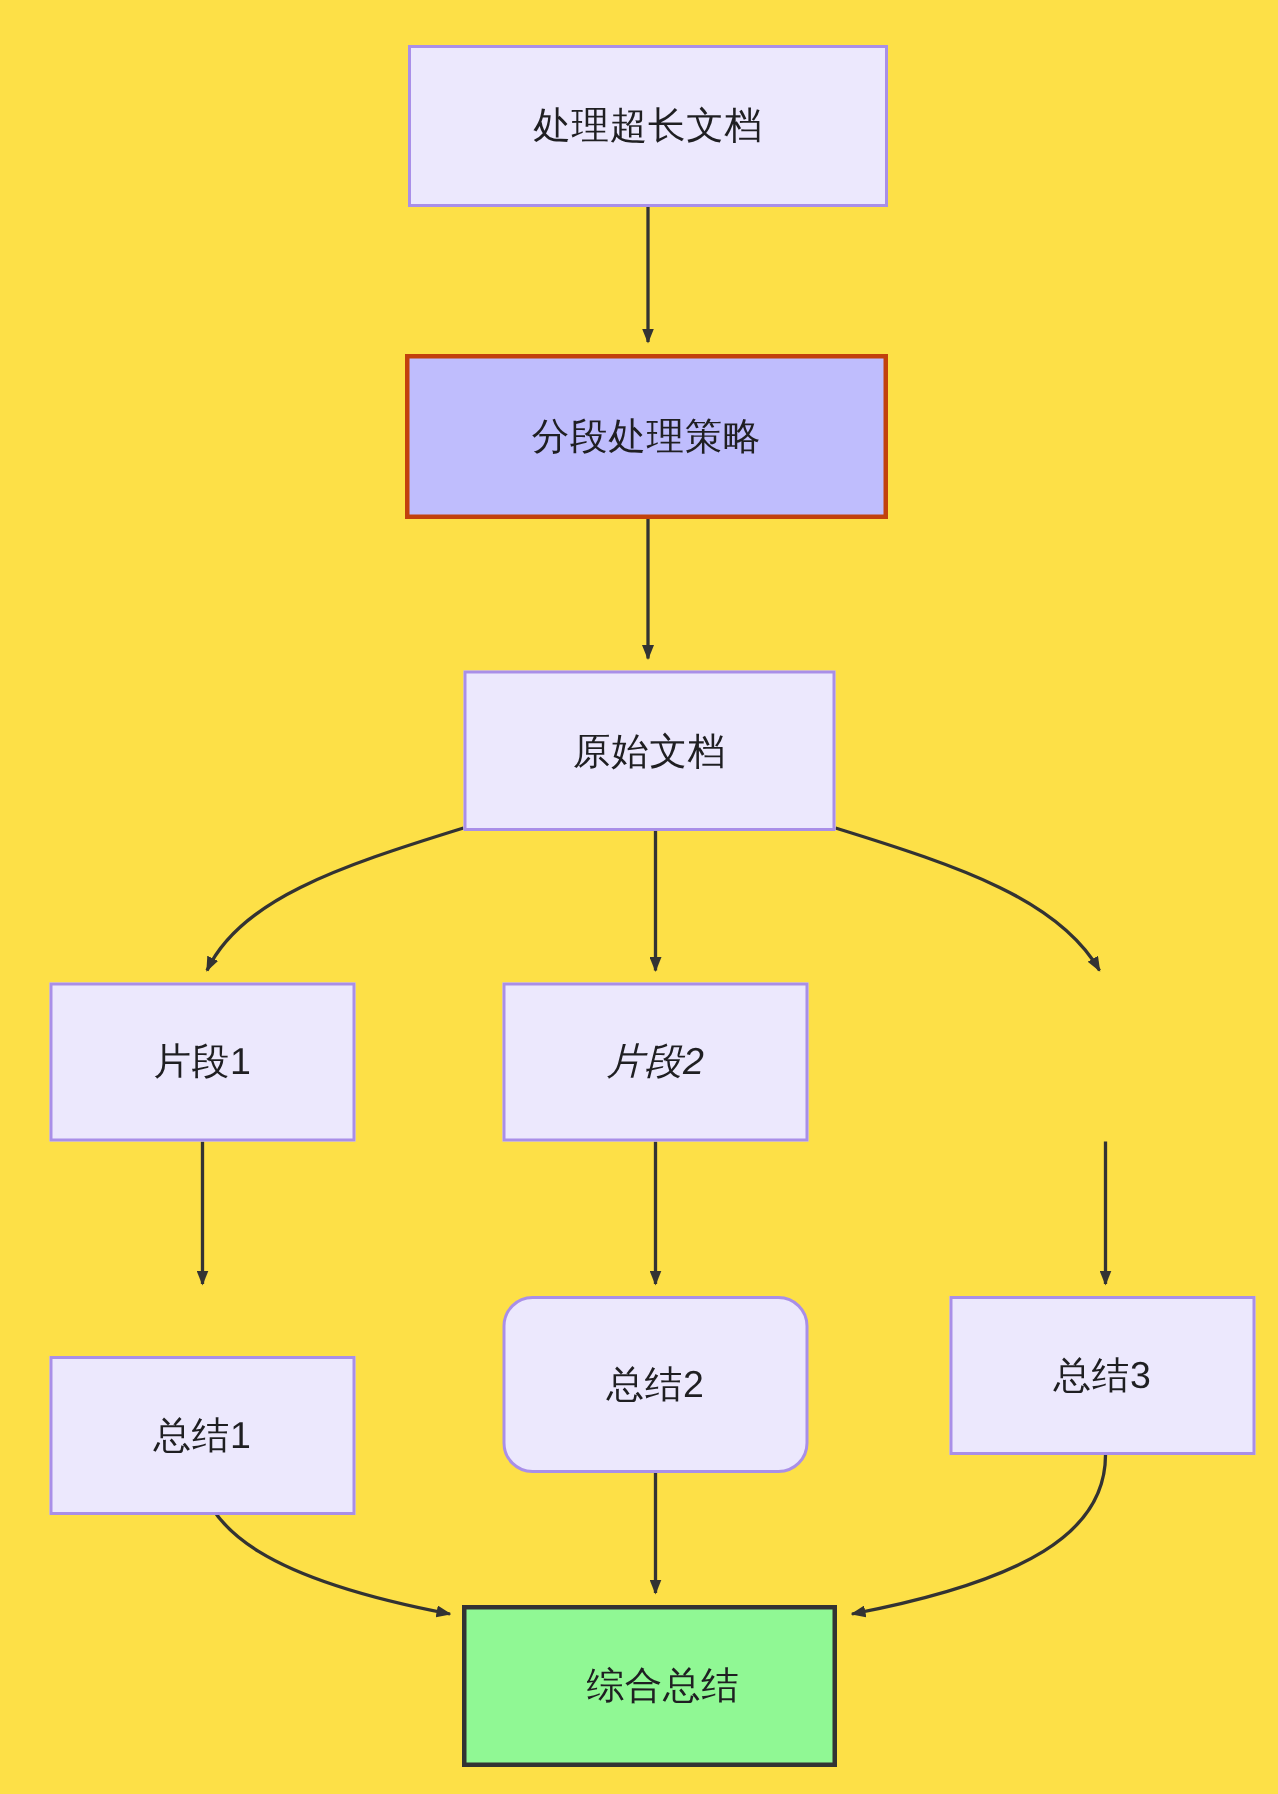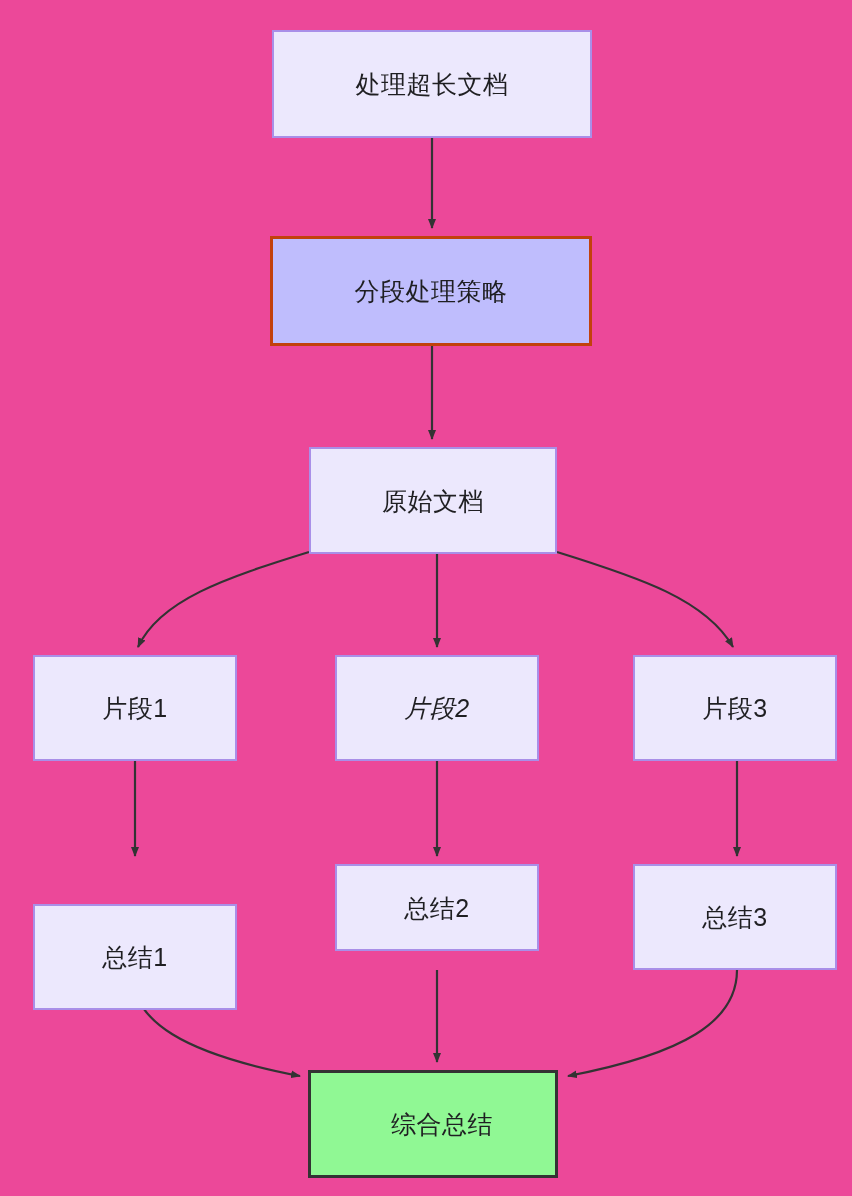--- a/index.html
+++ b/index.html
@@ -8,21 +8,21 @@
     padding: 0;
     background: #ffffff;
   }
   body {
     font-family: "Liberation Sans", "DejaVu Sans", sans-serif;
   }
   #canvas {
     position: relative;
     width: 852px;
     height: 1196px;
-    background: #ec4899;
+    background: #fde047;
     overflow: hidden;
   }
   #edge-layer {
     position: absolute;
     left: 0;
     top: 0;
     width: 852px;
     height: 1196px;
     pointer-events: none;
   }
@@ -102,29 +102,26 @@
   </div>
 
   <div class="node" style="left:33px; top:655px; width:204px; height:106px;">
     <span class="node-label">片段1</span>
   </div>
 
   <div class="node" style="left:335px; top:655px; width:204px; height:106px;font-style:italic;">
     <span class="node-label">片段2</span>
   </div>
 
-  <div class="node" style="left:633px; top:655px; width:204px; height:106px;">
-    <span class="node-label">片段3</span>
-  </div>
 
   <div class="node" style="left:33px; top:864px; width:204px; height:106px;margin-top:40px;">
     <span class="node-label">总结1</span>
   </div>
 
-  <div class="node" style="left:335px; top:864px; width:204px; height:87px;">
+  <div class="node" style="left:335px; top:864px; width:204px; height:118px;border-radius:20px;">
     <span class="node-label">总结2</span>
   </div>
 
   <div class="node" style="left:633px; top:864px; width:204px; height:106px;">
     <span class="node-label">总结3</span>
   </div>
 
   <div class="node result" style="left:308px; top:1070px; width:250px; height:108px;">
     <span class="node-label">综合总结</span>
   </div>

